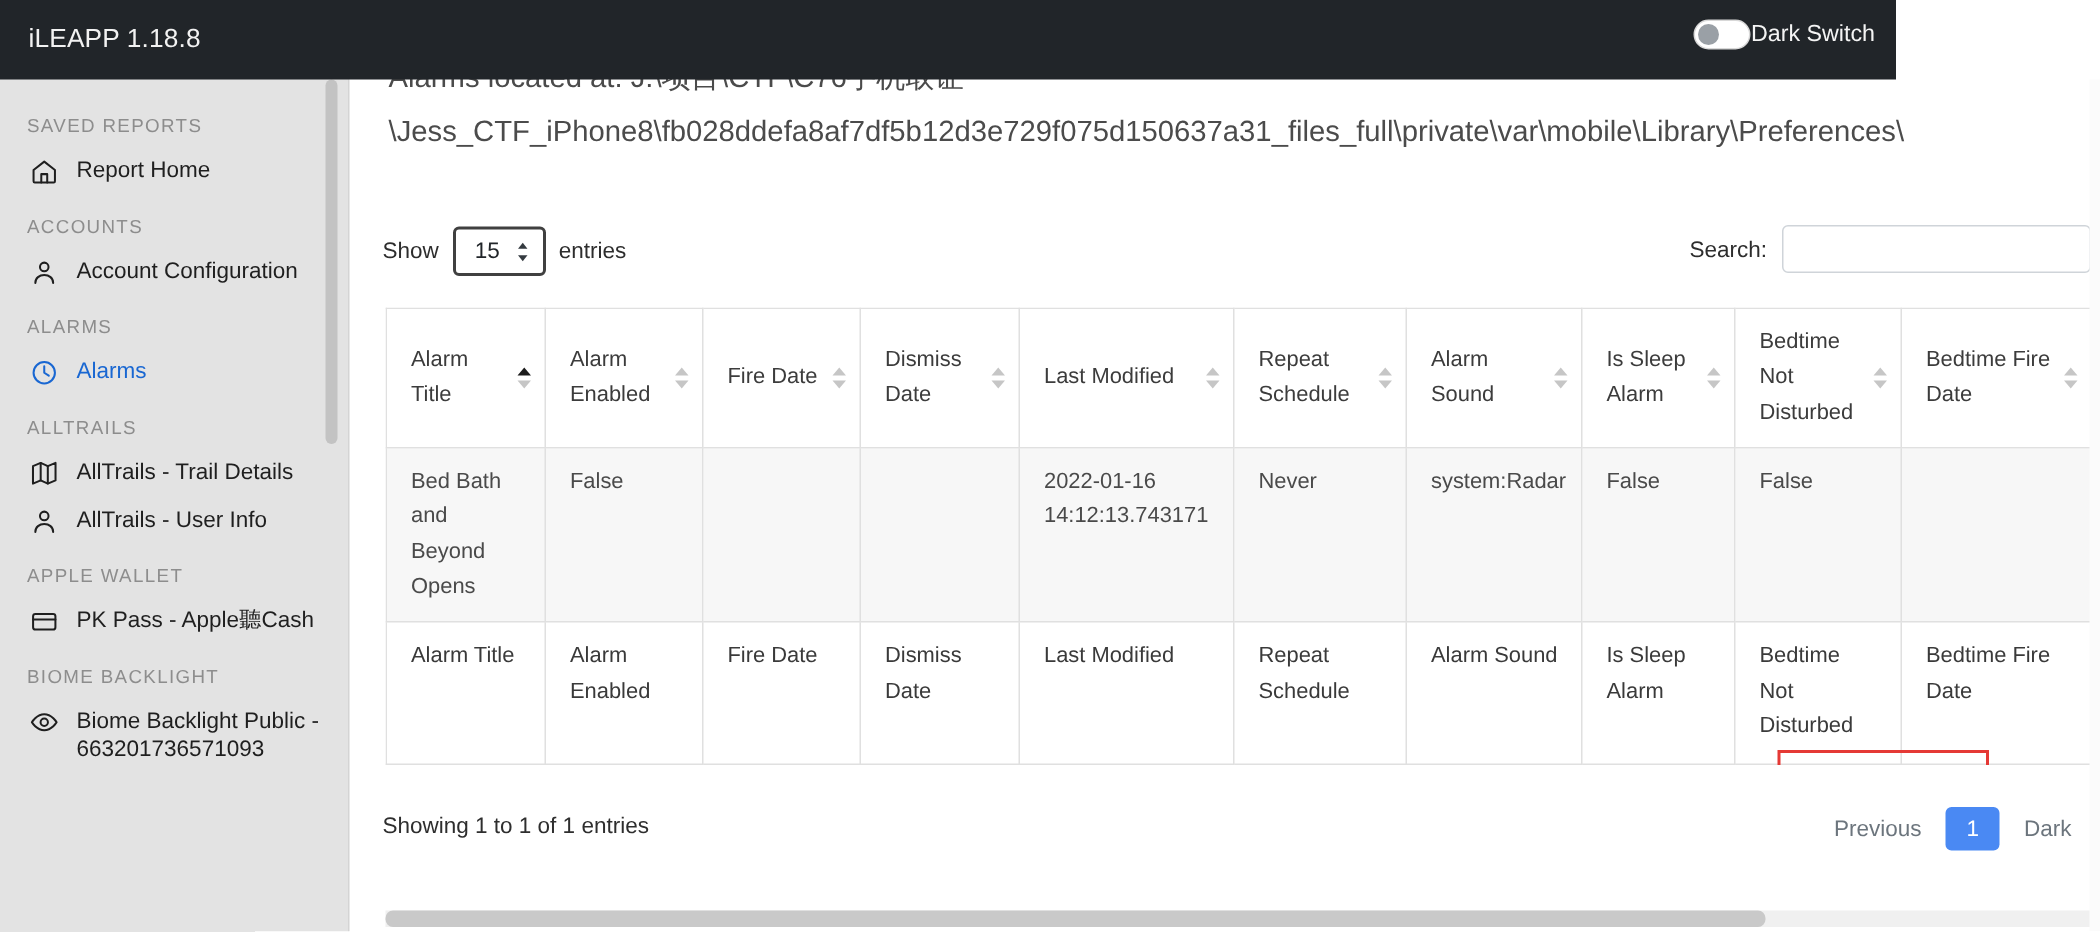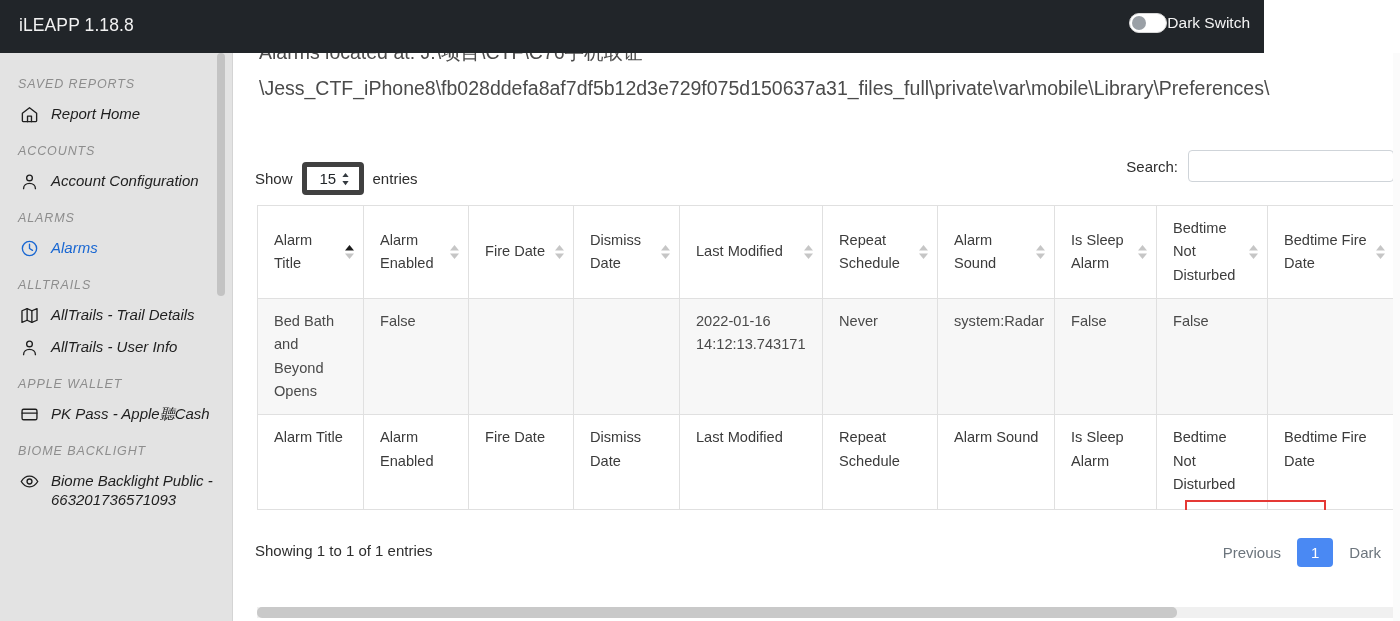--- a/index.html
+++ b/index.html
@@ -70,21 +70,21 @@
     background: #e3e3e3;
     overflow: hidden;
     z-index: 20;
   }
   .sidebar-scrollarea {
     position: absolute;
     top: 53px; left: 0;
     width: 233px; height: 568px;
     overflow: hidden;
   }
-  .sidebar-inner { padding: 10px 5px 0 0; font-style: italic; }
+  .sidebar-inner { padding: 10px 5px 0 0; }
 
   .side-section {
     color: #8d8d8d;
     font-size: 12.5px;
     letter-spacing: 0.9px;
     padding: 14px 0 7px 18px;
     text-transform: uppercase;
     white-space: nowrap;
   }
   .side-item {
@@ -148,31 +148,31 @@
   .path-line { display: block; }
 
   
   .controls {
     position: absolute;
     left: 22px; top: 150px;
     width: 1139px; height: 42px;
   }
   .show-grp {
     position: absolute;
-    left: 0; top: 12px;
+    left: 0; top: 1px;
     display: flex;
     align-items: center;
     gap: 9px;
     font-size: 15px;
     color: #2d2d2d;
   }
   .len-select {
     position: relative;
     width: 62px; height: 33px;
-    border: 5px solid #404040;
+    border: 2px solid #404040;
     border-radius: 4px;
     background: #fff;
     display: flex;
     align-items: center;
     padding-left: 13px;
     font-size: 15px;
     color: #212529;
     cursor: pointer;
   }
   .len-select .caret {

